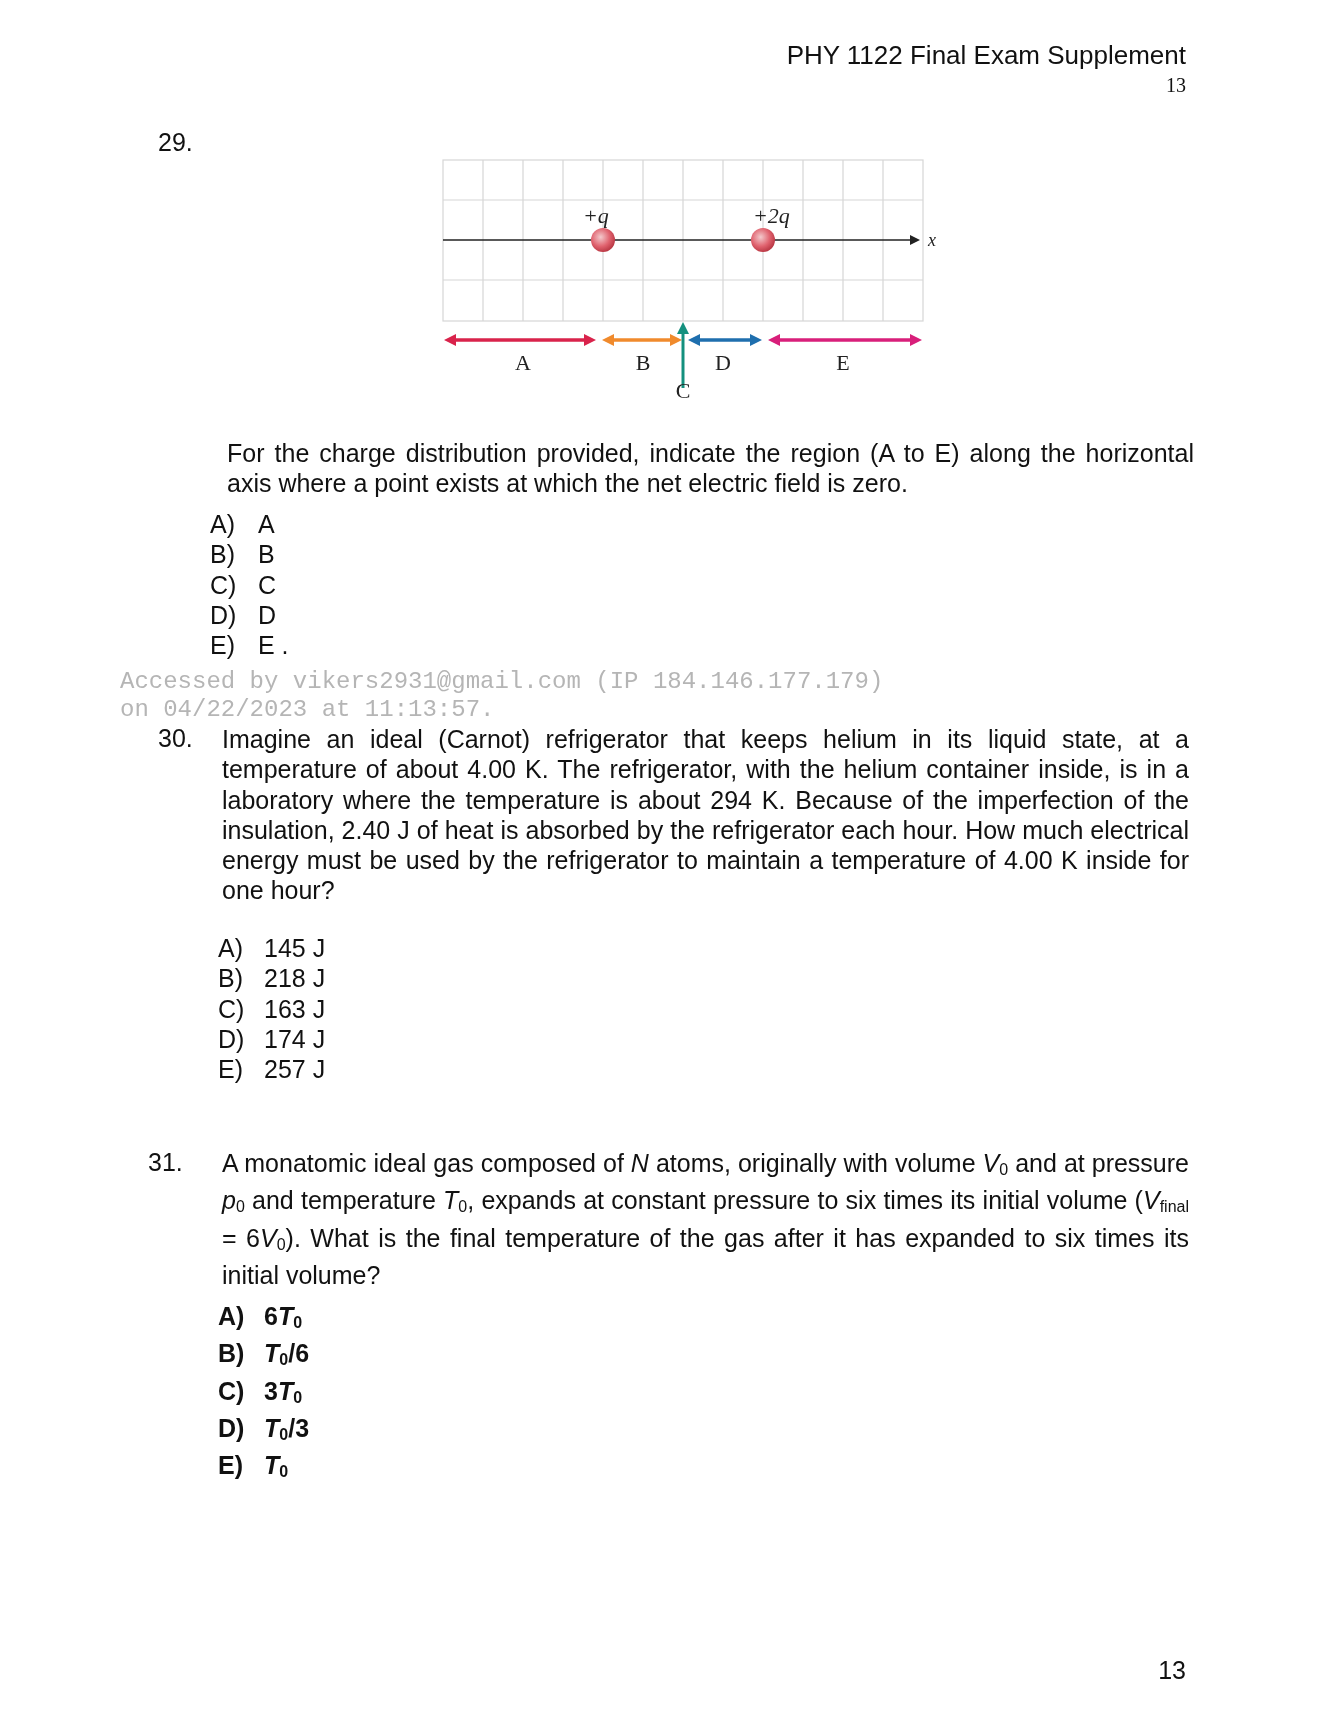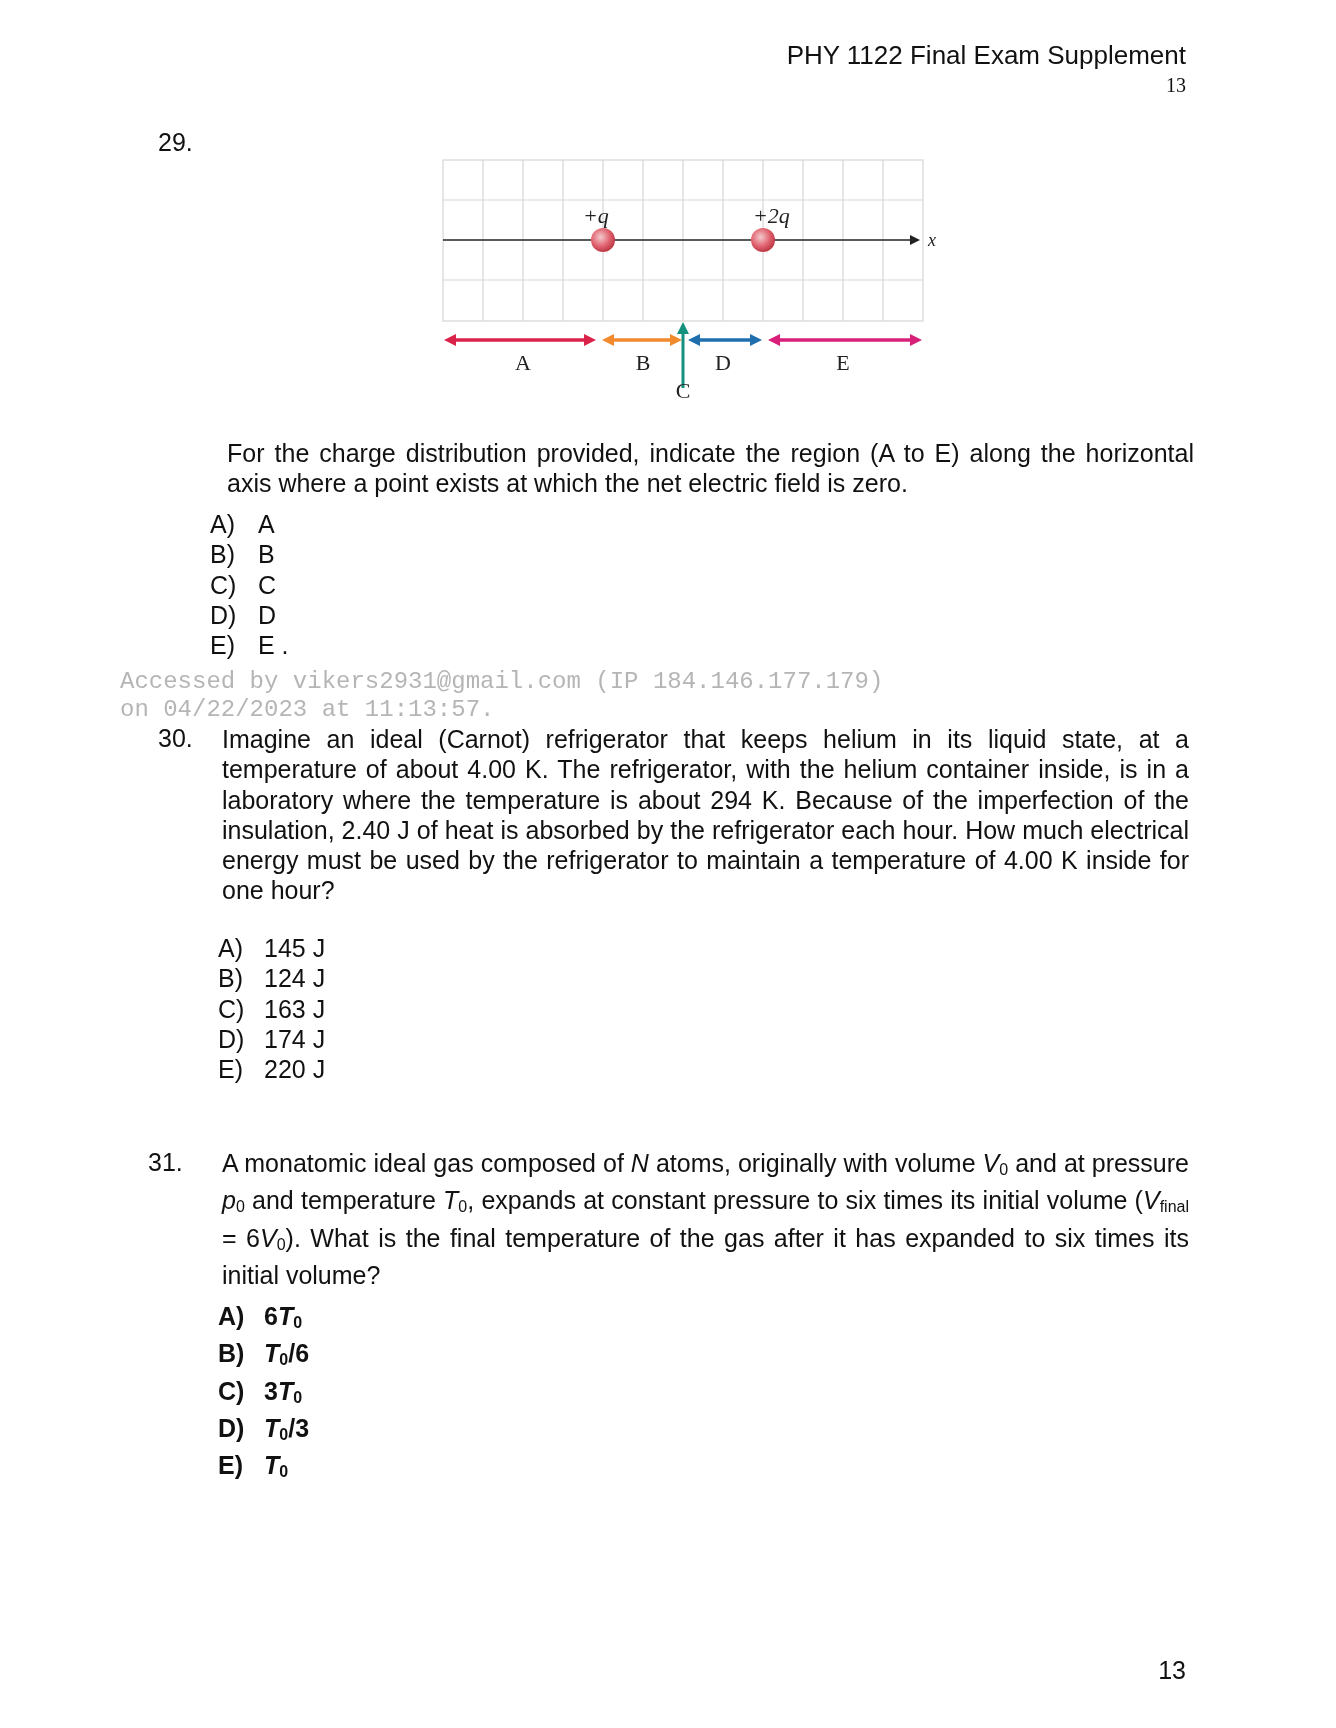--- a/index.html
+++ b/index.html
@@ -107,24 +107,24 @@
 <div class="abs wm" style="top:668px;">
   <div>Accessed by vikers2931@gmail.com (IP 184.146.177.179)</div>
   <div>on 04/22/2023 at 11:13:57.</div>
 </div>
 
 <div class="abs qnum" style="left:158px;top:724px;">30.</div>
 <div class="abs para" style="left:222px;top:724px;">Imagine an ideal (Carnot) refrigerator that keeps helium in its liquid state, at a temperature of about 4.00 K.  The refrigerator, with the helium container inside, is in a laboratory where the temperature is about 294 K.  Because of the imperfection of the insulation, 2.40 J of heat is absorbed by the refrigerator each hour.  How much electrical energy must be used by the refrigerator to maintain a temperature of 4.00 K inside for one hour?</div>
 
 <div class="abs opts" style="left:218px;top:933px;">
   <div class="opt"><span class="lab2">A)</span><span>145 J</span></div>
-  <div class="opt"><span class="lab2">B)</span><span>124 J</span></div>
+  <div class="opt"><span class="lab2">B)</span><span>218 J</span></div>
   <div class="opt"><span class="lab2">C)</span><span>163 J</span></div>
   <div class="opt"><span class="lab2">D)</span><span>174 J</span></div>
-  <div class="opt"><span class="lab2">E)</span><span>220 J</span></div>
+  <div class="opt"><span class="lab2">E)</span><span>257 J</span></div>
 </div>
 
 <div class="abs qnum" style="left:148px;top:1148px;">31.</div>
 <div class="abs para" style="left:222px;top:1148px;"><span>A monatomic ideal gas composed of </span><i>N</i><span> atoms, originally with volume </span><i><span>V</span><sub class="s">0</sub></i><span> and at pressure </span><i><span>p</span><sub class="s">0</sub></i><span> and temperature </span><i><span>T</span><sub class="s">0</sub></i><span>, expands at constant pressure to six times its initial volume (</span><i><span>V</span><sub class="s">final</sub></i><span> = 6</span><i><span>V</span><sub class="s">0</sub></i><span>).  What is the final temperature of the gas after it has expanded to six times its initial volume?</span></div>
 
 <div class="abs opts" style="left:218px;top:1301px;font-weight:bold;">
   <div class="opt"><span class="lab2">A)</span><span>6</span><i>T</i><sub class="s">0</sub><span></span></div>
   <div class="opt"><span class="lab2">B)</span><span></span><i>T</i><sub class="s">0</sub><span>/6</span></div>
   <div class="opt"><span class="lab2">C)</span><span>3</span><i>T</i><sub class="s">0</sub><span></span></div>
   <div class="opt"><span class="lab2">D)</span><span></span><i>T</i><sub class="s">0</sub><span>/3</span></div>

